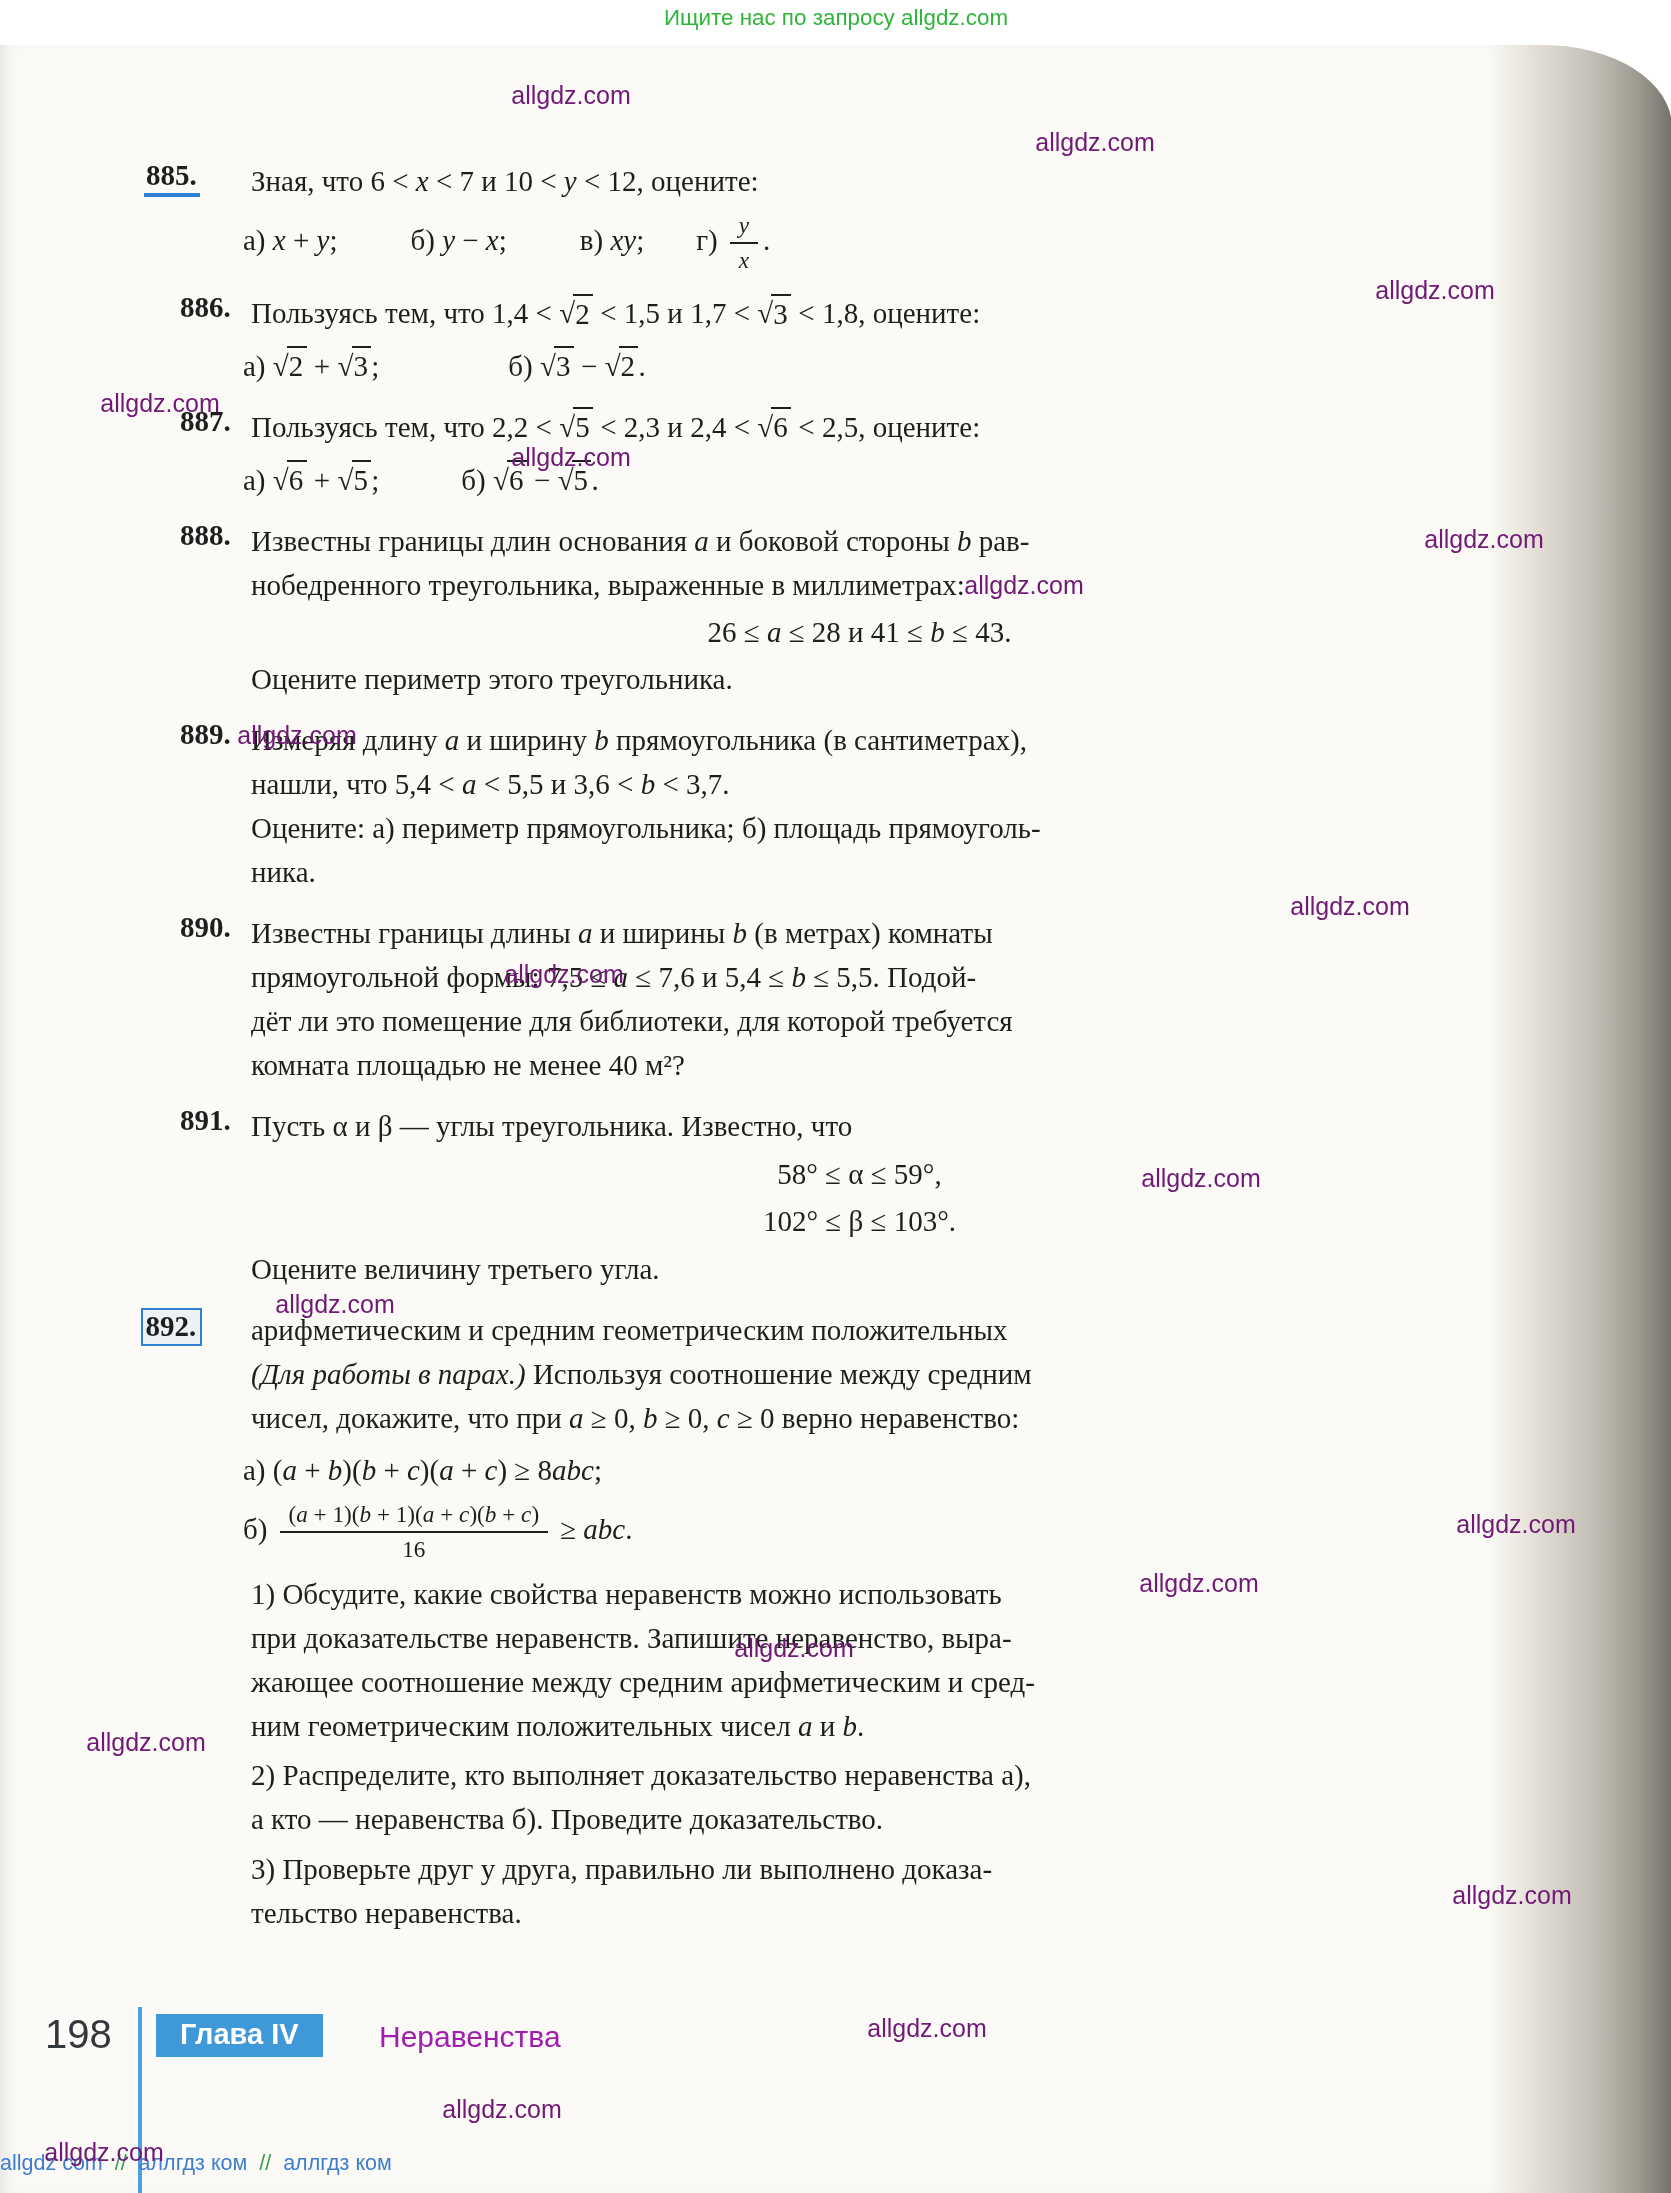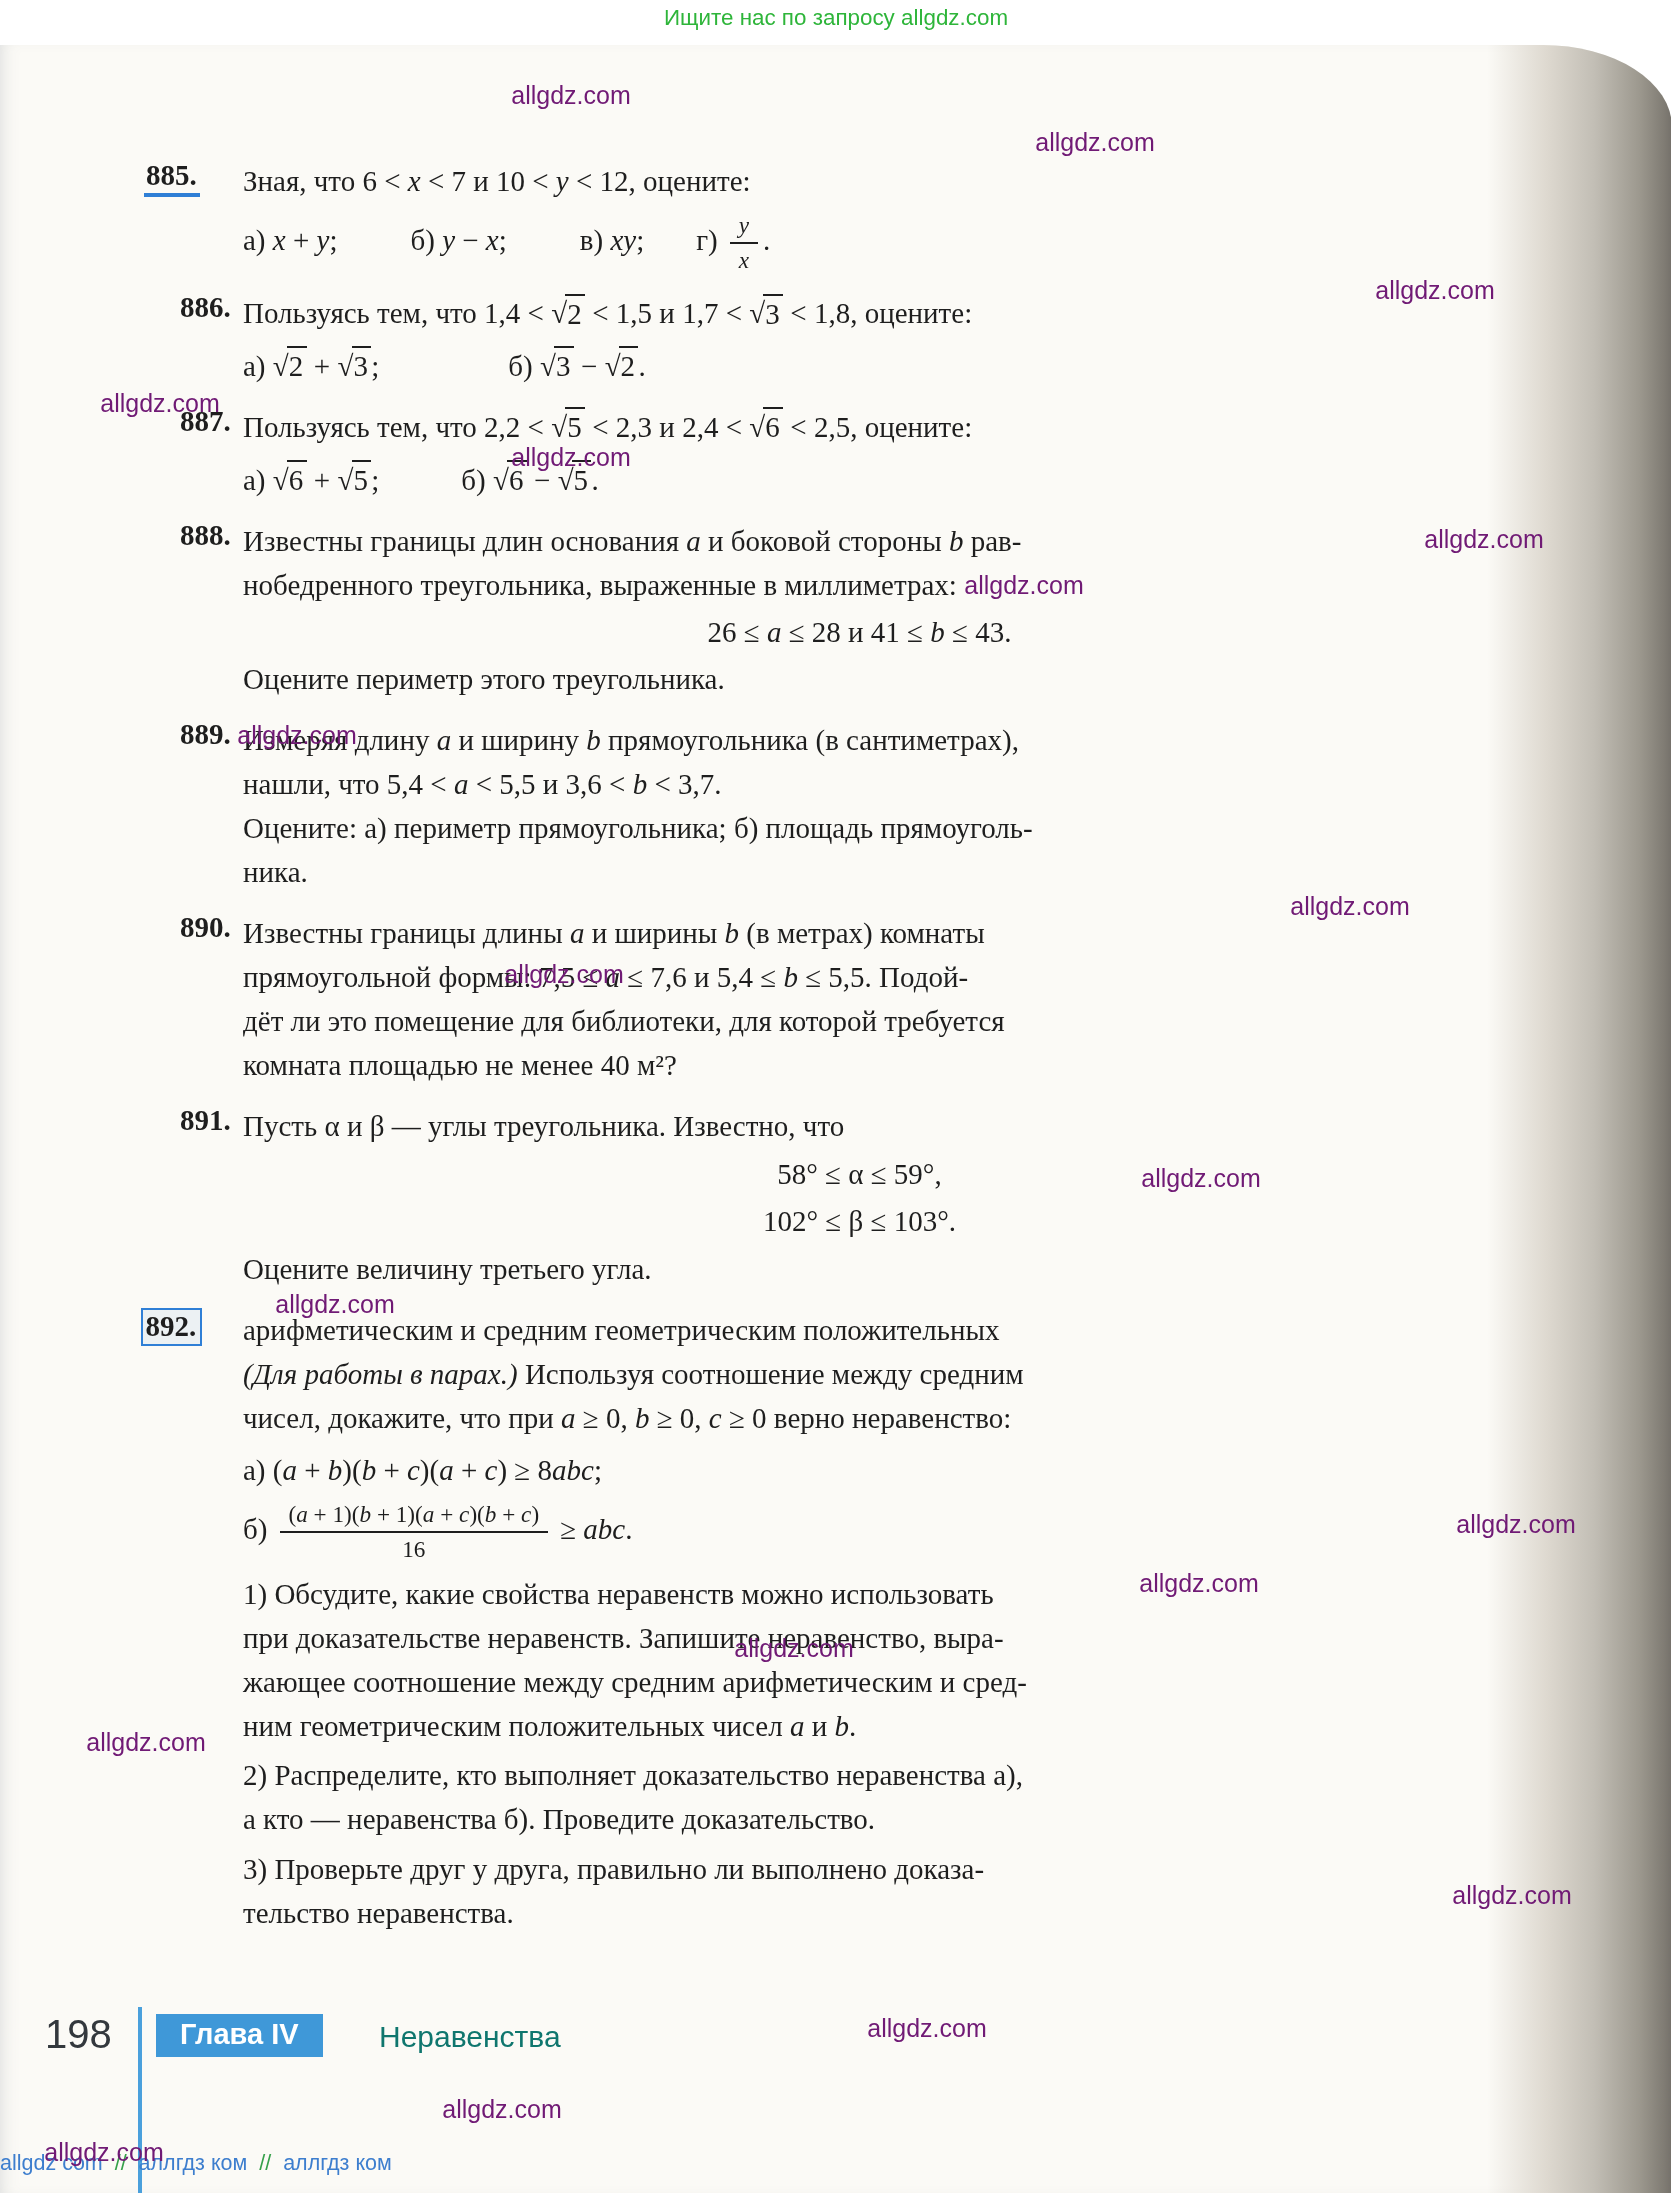--- a/index.html
+++ b/index.html
@@ -38,21 +38,21 @@
   .content {
     position:absolute; left:146px; top:114px; width:1330px; z-index:2;
     font-size:29px; color:#1e1e1e;
   }
   .problem { position:relative; padding-left:97px; margin-bottom:17px; }
   .pnum {
     position:absolute; left:0; top:0; font-weight:700; white-space:nowrap;margin-left:34px;
   }
   .hl-underline { border-bottom:4.3px solid #2f7fd6; padding:0 3.4px 0.9px 1.7px; margin-left:-1.7px; }
   .hl-box { border:2.6px solid #2f7fd6; background:rgba(47,127,214,0.07); padding:0 4.3px 0.9px 2.6px; margin-left:-5.2px; }
-  .line { line-height:44px; }
+  .line { line-height:44px;margin-left:8px; }
   .line.math { margin:8.6px 0; }
   .line.center { text-align:center; margin:3.4px 0; }
   .line.sub { margin-top:5.2px; }
 
   .gap { display:inline-block; }
   .sq { white-space:nowrap; }
   .sq .rad {
     border-top:2.6px solid currentColor;
     padding:1.7px 3.4px 0 1.7px; margin-left:-1.7px;
   }
@@ -78,21 +78,21 @@
   .badge {
     position:absolute; left:156px; top:1.7px;
     background:#3f98d8; color:#ffffff;
     font-family:"Liberation Sans", sans-serif;
     font-size:29px; font-weight:700;
     padding:4.3px 24px 6px;
   }
   .chtitle {
     position:absolute; left:379px; top:7.7px;
     font-family:"Liberation Sans", sans-serif;
-    font-size:30px; color:#0f766e;
+    font-size:30px; color:#a21caf;
   }
 
   
   .bottomline {
     position:absolute; left:0; top:2106px; width:100%;
     text-align:left;
     font-family:"Liberation Sans", sans-serif;
     font-size:21.5px; z-index:4;
   }
 

